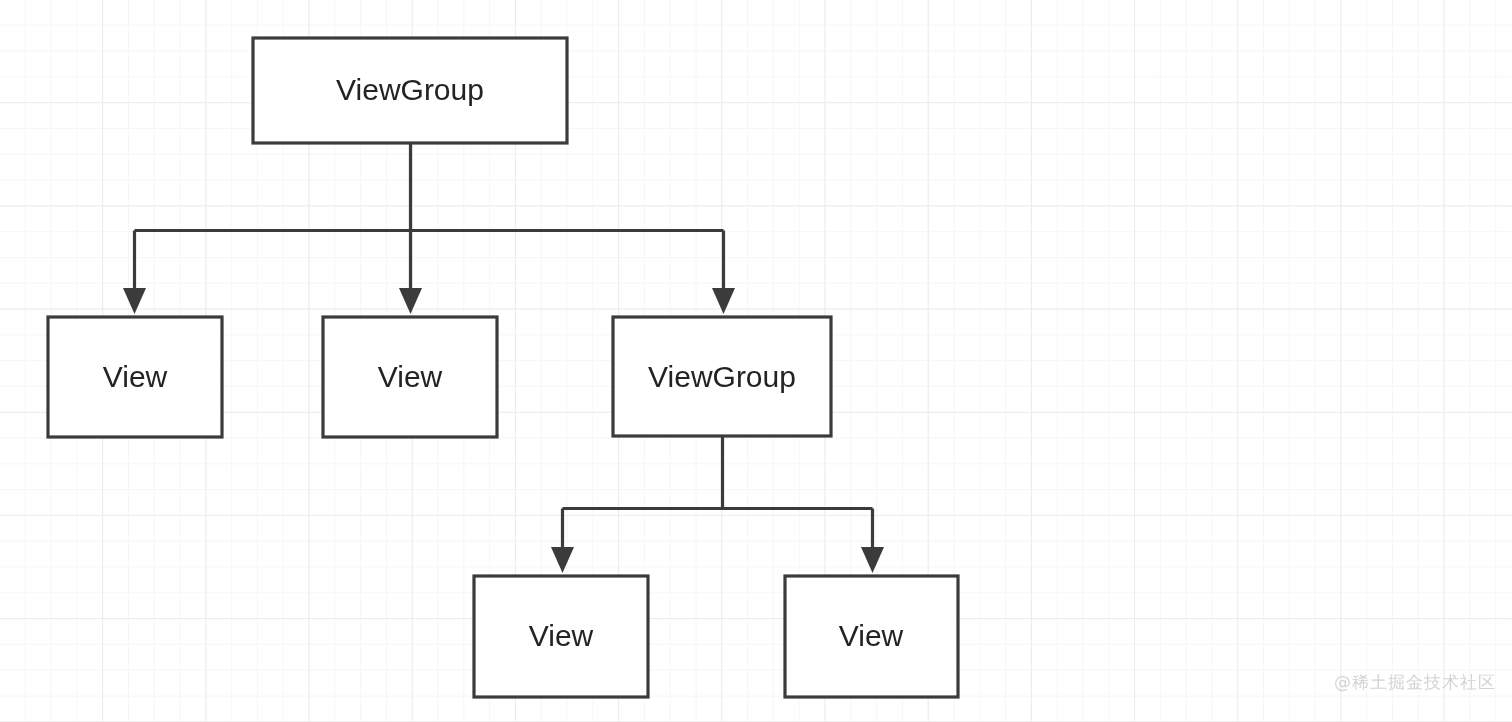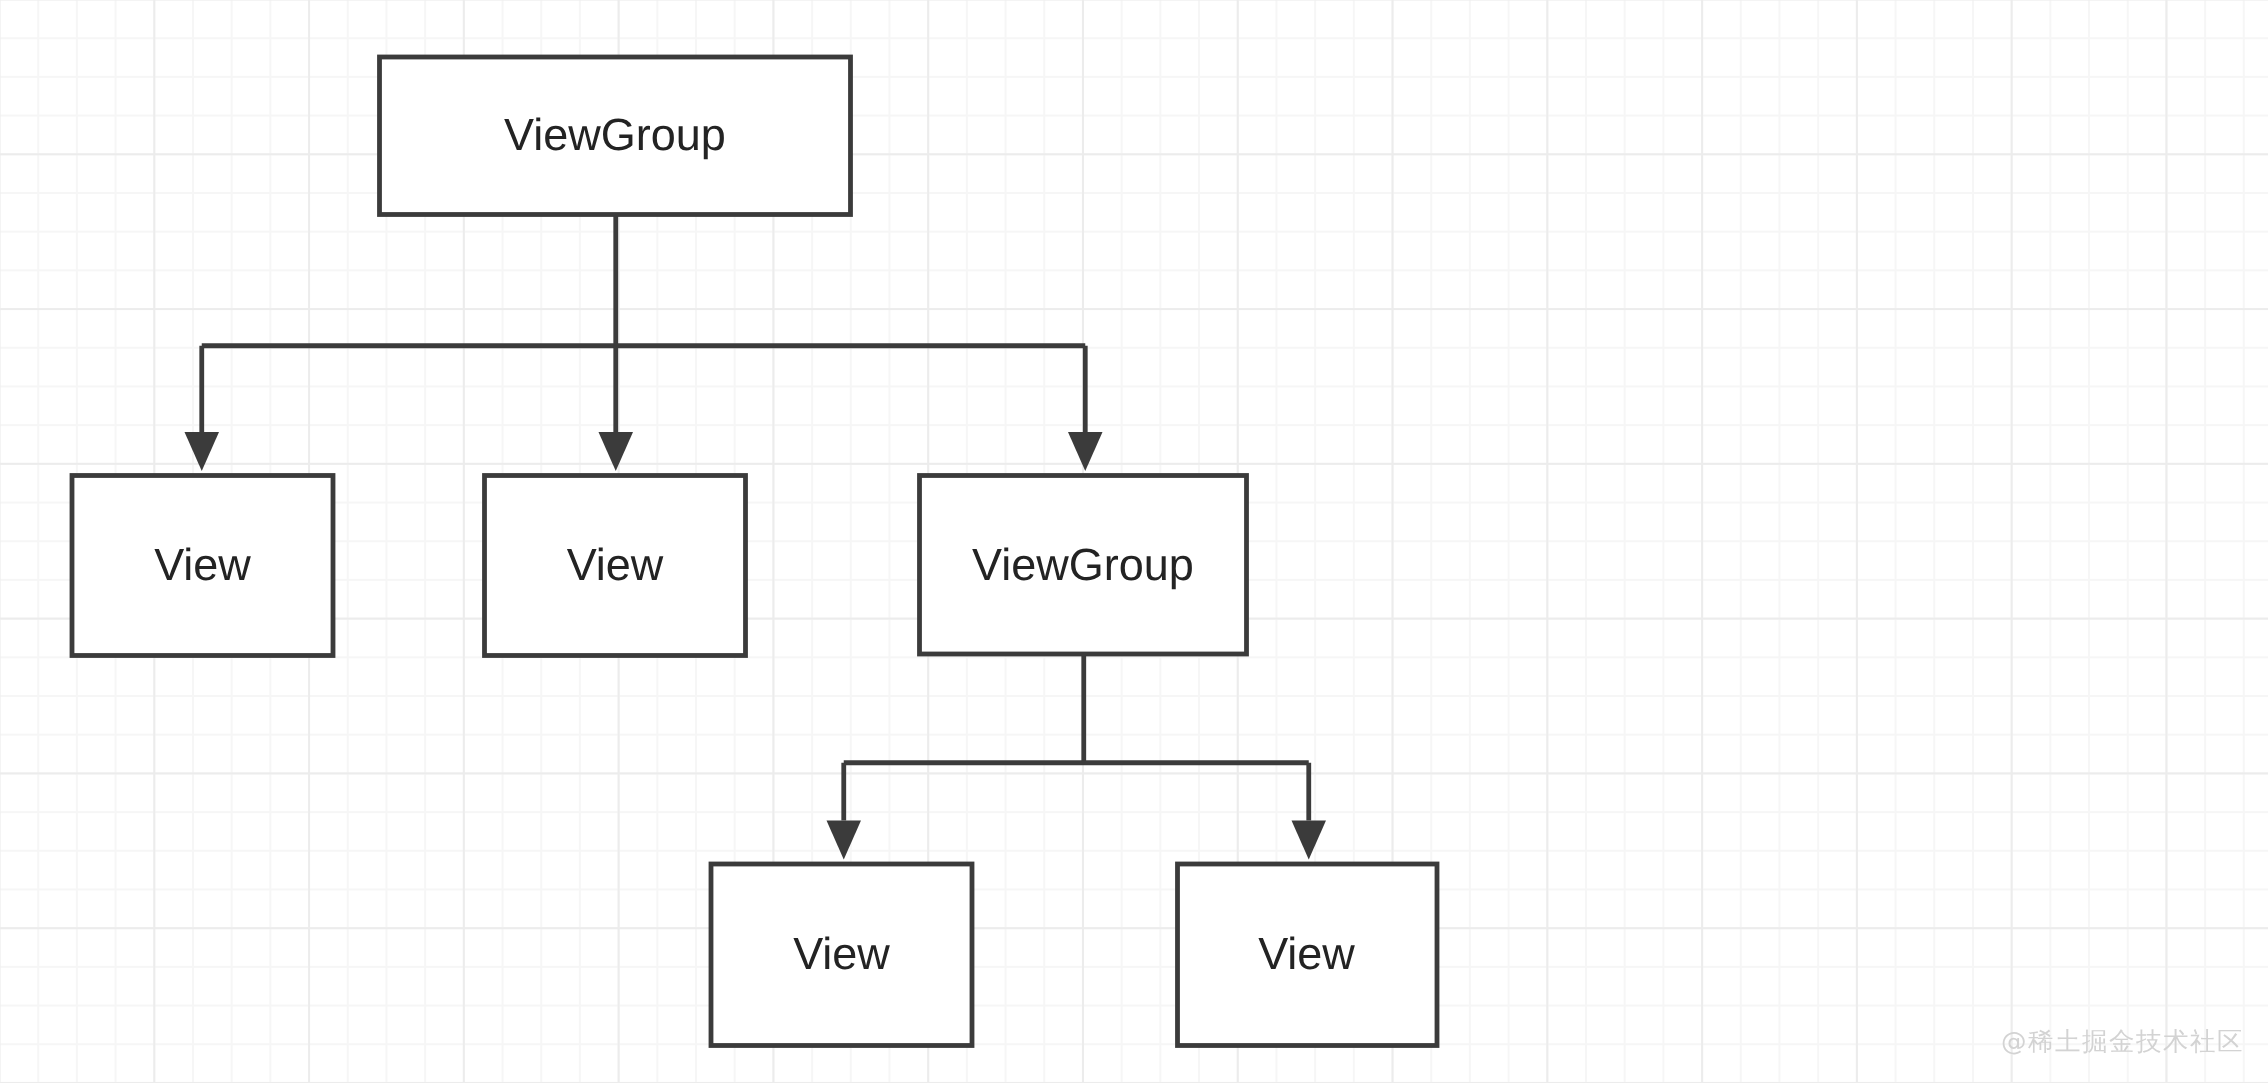--- a/index.html
+++ b/index.html
@@ -53,21 +53,21 @@
     stroke-linecap: butt;
     stroke-linejoin: miter;
   }
   .arrow-head {
     fill: #3b3b3b;
     stroke: none;
   }
   #watermark {
     position: absolute;
     right: 16px;
-    bottom: 16px;
+    bottom: 28px;
     font-family: "DejaVu Sans", sans-serif;
     font-size: 17px;
     letter-spacing: 1px;
     color: #d3d3d3;
     user-select: none;
     white-space: nowrap;
   }
 </style>
 </head>
 <body>

